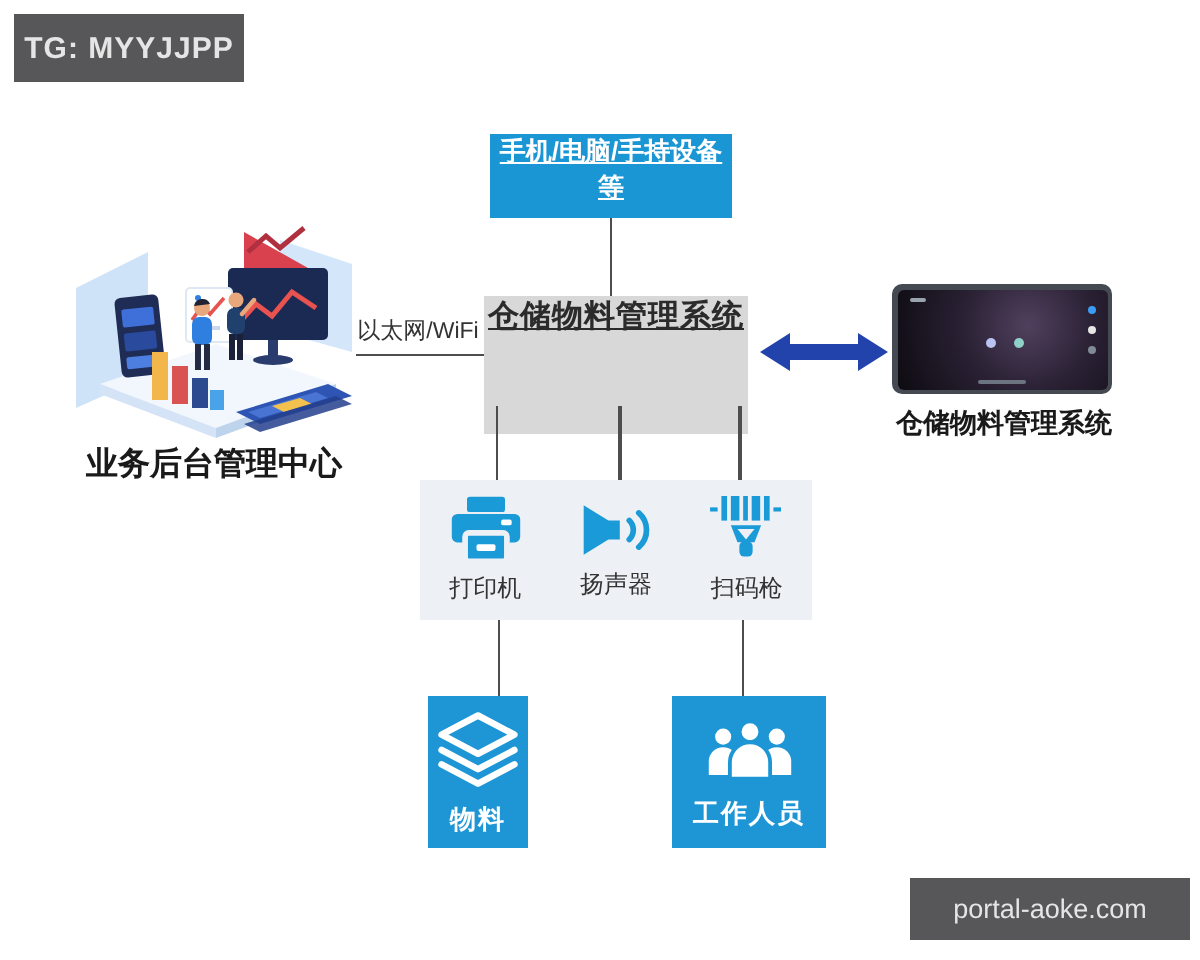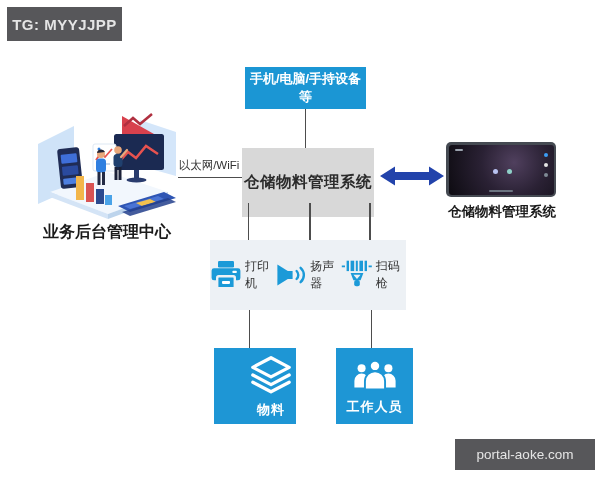--- a/index.html
+++ b/index.html
@@ -4,42 +4,42 @@
 <style>
   html,body{margin:0;padding:0;background:#ffffff;font-family:"Liberation Sans",sans-serif;}
   .canvas{position:relative;width:600px;height:480px;background:#ffffff;overflow:hidden;}
 
   
   .dark-badge{position:absolute;background:#57575a;color:#e5e5e5;display:flex;align-items:center;justify-content:center;font-weight:bold;}
   .tg-badge{left:7px;top:7px;width:115px;height:34px;font-size:15px;letter-spacing:.5px;}
   .watermark{left:455px;top:439px;width:140px;height:31px;font-size:13.5px;font-weight:normal;}
 
   
-  .node{position:absolute;display:flex;align-items:center;justify-content:center;text-align:center;box-sizing:border-box;}
+  .node{position:absolute;display:flex;justify-content:center;text-align:center;box-sizing:border-box;text-decoration:underline;}
   .top-node{left:245px;top:67px;width:121px;height:42px;background:#1b96d4;color:#ffffff;font-size:13px;font-weight:bold;}
   .center-node{left:242px;top:148px;width:132px;height:69px;background:#d8d8d8;color:#2b2b2b;font-size:15.5px;font-weight:bold;letter-spacing:.5px;}
 
   .caption{position:absolute;text-align:center;font-weight:bold;color:#1a1a1a;}
   .left-caption{left:28px;top:222px;width:158px;font-size:16px;}
   .right-caption{left:439px;top:203px;width:126px;font-size:13.5px;}
   .link-label{position:absolute;left:177px;top:158px;width:64px;text-align:center;font-size:11.5px;color:#333;font-weight:normal;}
 
   
   .vline{position:absolute;width:1.5px;background:#4d4d4d;}
   .hline{position:absolute;height:1.5px;background:#4d4d4d;}
 
   
   .panel{position:absolute;left:210px;top:240px;width:196px;height:70px;background:#edf1f5;display:flex;align-items:center;justify-content:space-around;}
-  .p-item{display:flex;flex-direction:row;align-items:center;gap:3px;}
+  .p-item{display:flex;flex-direction:column;align-items:center;gap:3px;}
   .p-item .lbl{font-size:12px;color:#333;}
 
   
   .blue-box{position:absolute;background:#1e96d5;color:#ffffff;display:flex;flex-direction:column;align-items:center;justify-content:center;gap:5px;}
   .blue-box .lbl{font-size:13px;font-weight:bold;letter-spacing:1px;}
-  .box-material{left:214px;top:348px;width:50px;height:76px;padding-left:32px;}
+  .box-material{left:214px;top:348px;width:50px;height:76px;}
   .box-staff{left:336px;top:348px;width:77px;height:76px;}
 
   
   .tablet{position:absolute;left:446px;top:142px;width:110px;height:55px;background:#454a52;border-radius:5px;padding:2.5px;box-sizing:border-box;}
   .tablet-screen{position:relative;width:100%;height:100%;border-radius:3px;overflow:hidden;
     background:radial-gradient(circle at 62% 35%, #50405e 0%, #2a2134 45%, #0d0b11 100%);}
   .dot{position:absolute;border-radius:50%;}
 
   
   .arrow{position:absolute;left:380px;top:164px;}

